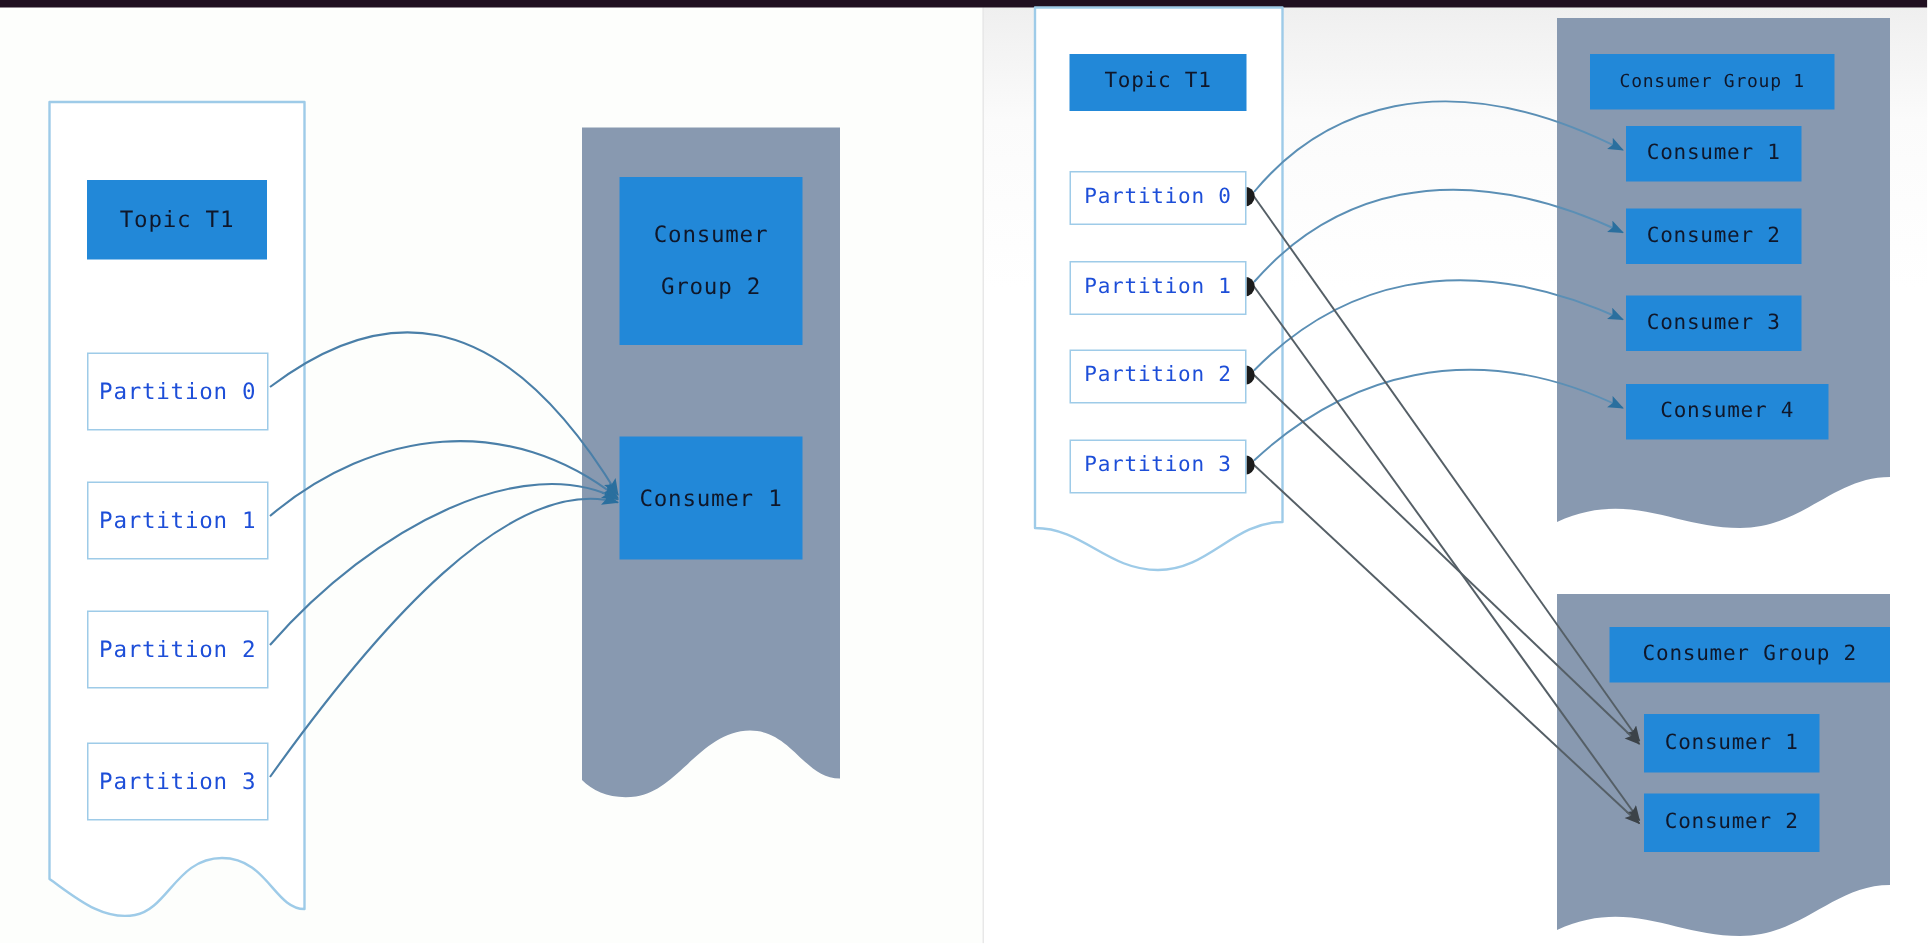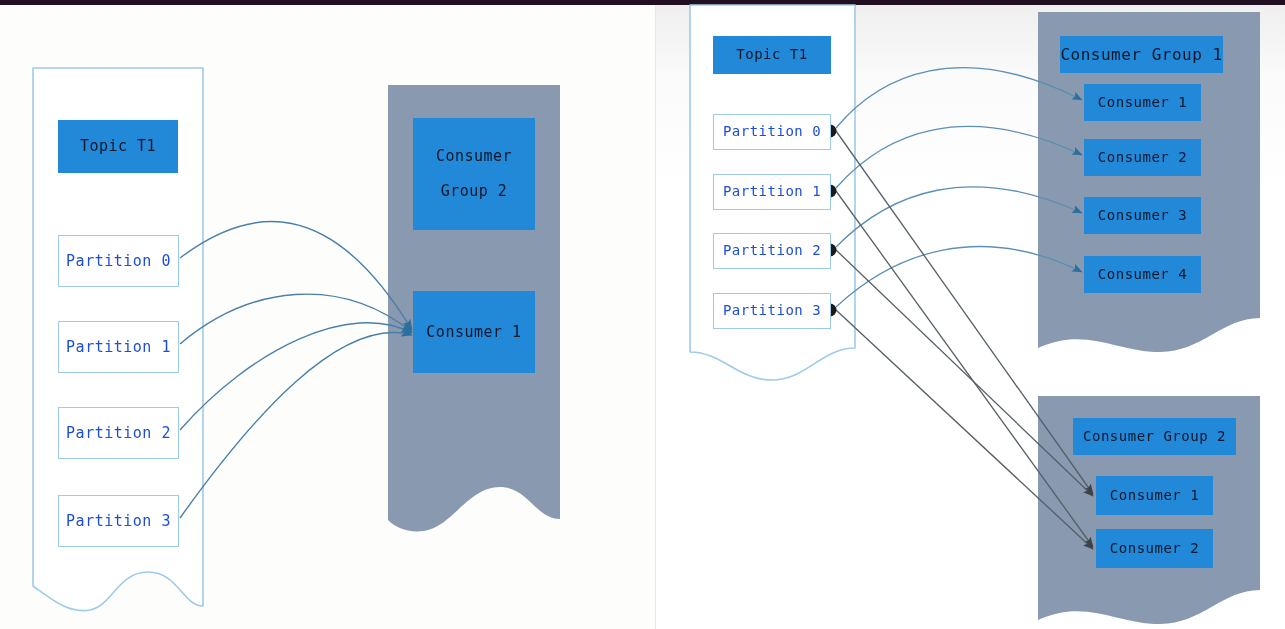--- a/index.html
+++ b/index.html
@@ -162,37 +162,37 @@
   <div class="box box-outline" style="left:713px; top:174px; width:118px; height:36px; font-size:14px;">
     <span>Partition 1</span>
   </div>
   <div class="box box-outline" style="left:713px; top:233px; width:118px; height:36px; font-size:14px;">
     <span>Partition 2</span>
   </div>
   <div class="box box-outline" style="left:713px; top:293px; width:118px; height:36px; font-size:14px;">
     <span>Partition 3</span>
   </div>
 
-  <div class="box box-blue" style="left:1060px; top:36px; width:163px; height:37px; font-size:16px;">
+  <div class="box box-blue" style="left:1060px; top:36px; width:163px; height:37px; font-size:12px;">
     <span>Consumer Group 1</span>
   </div>
   <div class="box box-blue" style="left:1084px; top:84px; width:117px; height:37px; font-size:14px;">
     <span>Consumer 1</span>
   </div>
   <div class="box box-blue" style="left:1084px; top:139px; width:117px; height:37px; font-size:14px;">
     <span>Consumer 2</span>
   </div>
   <div class="box box-blue" style="left:1084px; top:197px; width:117px; height:37px; font-size:14px;">
     <span>Consumer 3</span>
   </div>
-  <div class="box box-blue" style="left:1084px; top:256px; width:117px; height:37px; font-size:14px;">
+  <div class="box box-blue" style="left:1084px; top:256px; width:135px; height:37px; font-size:14px;">
     <span>Consumer 4</span>
   </div>
 
-  <div class="box box-blue" style="left:1073px; top:418px; width:163px; height:37px; font-size:14px;">
+  <div class="box box-blue" style="left:1073px; top:418px; width:187px; height:37px; font-size:14px;">
     <span>Consumer Group 2</span>
   </div>
   <div class="box box-blue" style="left:1096px; top:476px; width:117px; height:39px; font-size:14px;">
     <span>Consumer 1</span>
   </div>
   <div class="box box-blue" style="left:1096px; top:529px; width:117px; height:39px; font-size:14px;">
     <span>Consumer 2</span>
   </div>
 
 </div>

